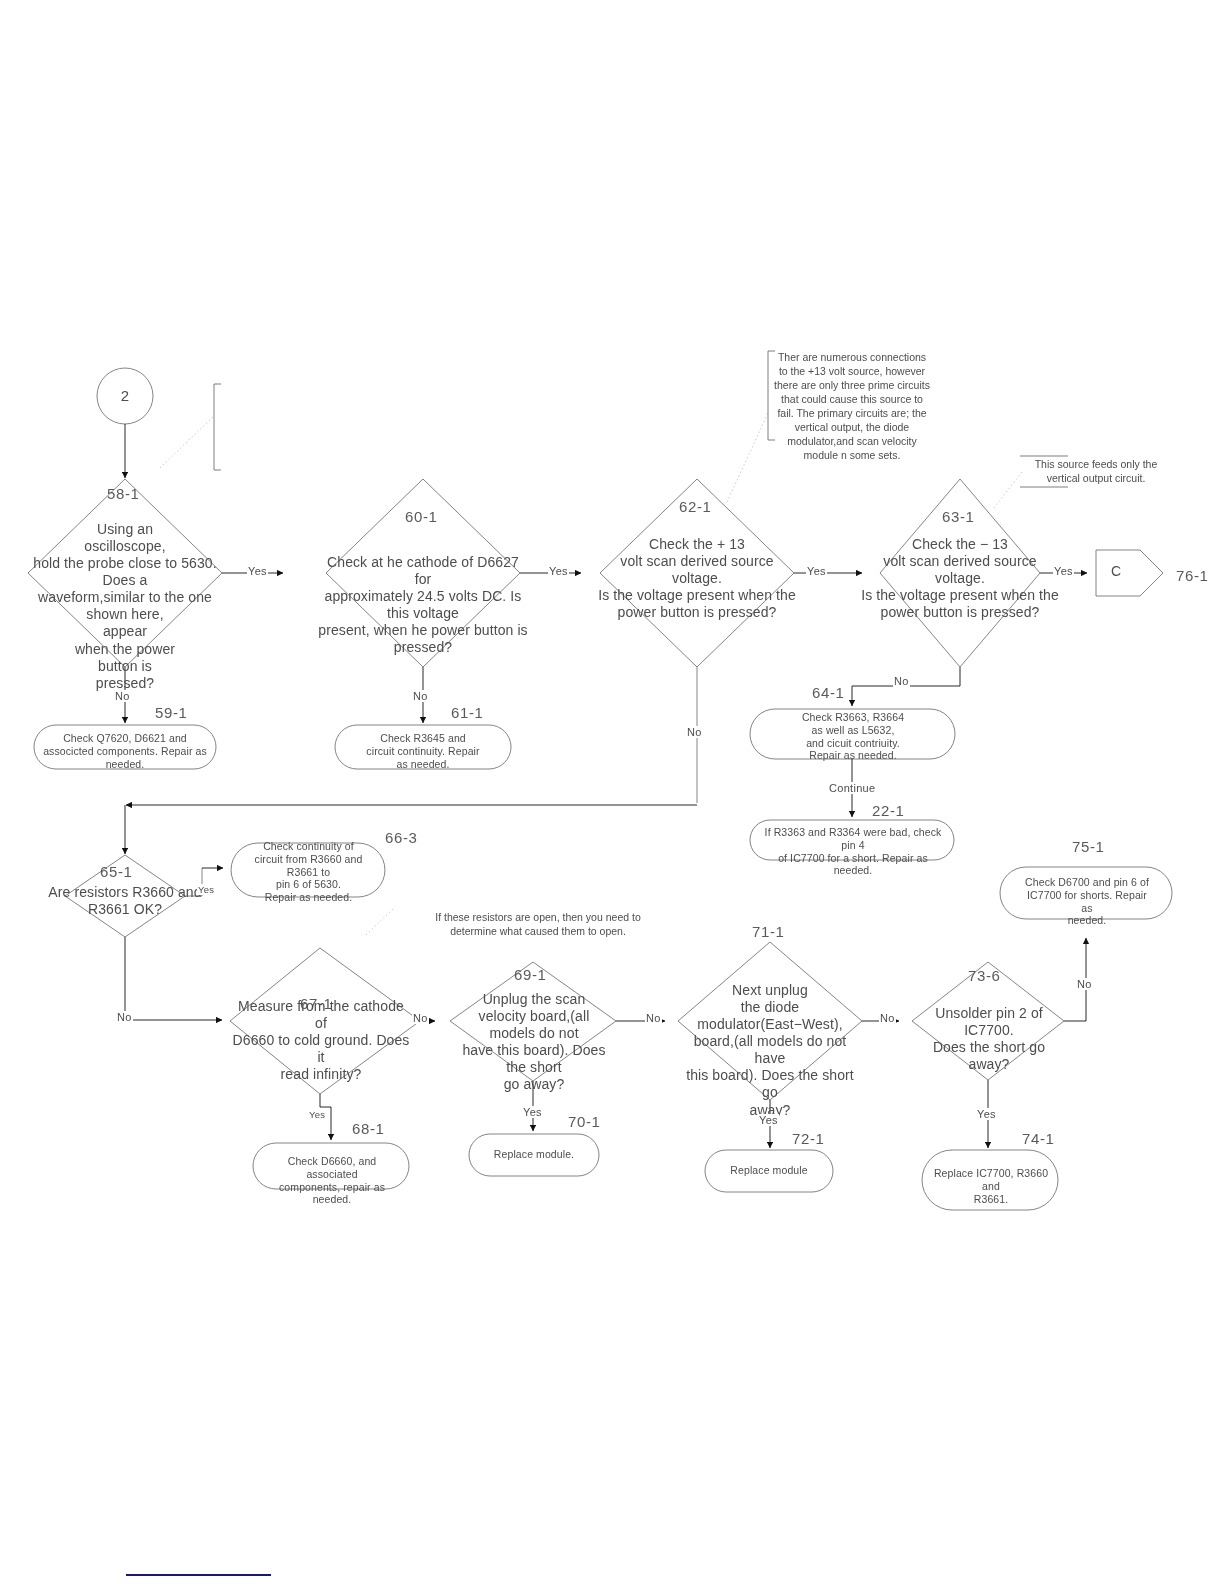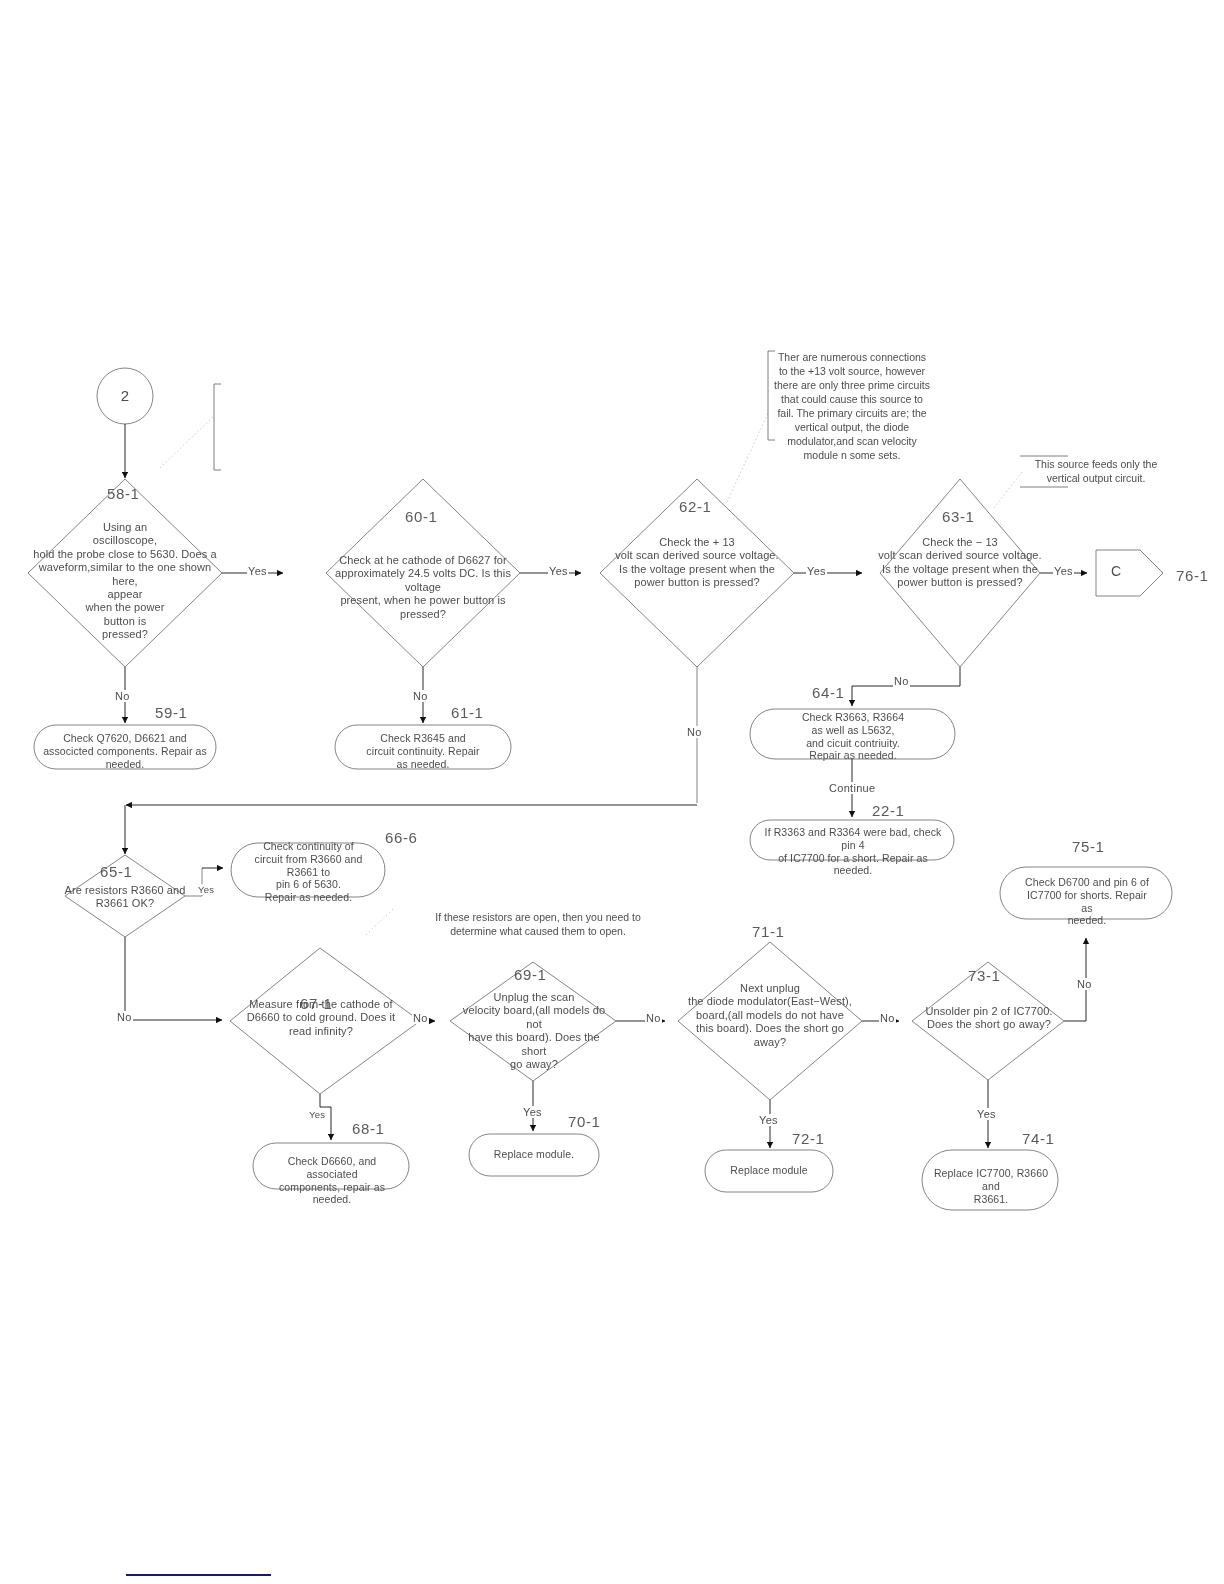--- a/index.html
+++ b/index.html
@@ -52,21 +52,21 @@
     line-height:1.33;
     white-space:pre-line;
     text-align:center;
   }
   .connector-letter{
     position:absolute;
     color:#4d4d4d;
     font-size:14px;
     text-align:center;
   }
-  .d-txt{ font-size:11px; }
+  .d-txt{ font-size:14px; }
   .b-txt{ font-size:10.5px; }
   .big-circle-txt{ font-size:15px; }
 </style>
 </head>
 <body>
 
 <div id="page">
 
   <svg id="svg-layer" viewBox="0 0 1224 1584">
     <defs>
@@ -195,21 +195,21 @@
 determine what caused them to open.</div>
 
   <div class="ref-label" style="left:107px;top:485px;">58-1</div>
   <div class="ref-label" style="left:405px;top:508px;">60-1</div>
   <div class="ref-label" style="left:679px;top:498px;">62-1</div>
   <div class="ref-label" style="left:942px;top:508px;">63-1</div>
   <div class="ref-label" style="left:100px;top:863px;">65-1</div>
   <div class="ref-label" style="left:300px;top:972px;margin-top:23px;">67-1</div>
   <div class="ref-label" style="left:514px;top:966px;">69-1</div>
   <div class="ref-label" style="left:752px;top:923px;">71-1</div>
-  <div class="ref-label" style="left:968px;top:967px;">73-1</div>
+  <div class="ref-label" style="left:968px;top:967px;">73-6</div>
 
   <div class="node-text d-txt" style="left:25px;top:521px;width:200px;">Using an
 oscilloscope,
 hold the  probe close to 5630. Does a
 waveform,similar to the one shown here,
 appear
 when the power
 button is
 pressed?</div>
   <div class="node-text d-txt" style="left:318px;top:554px;width:210px;">Check at  he cathode of D6627 for
@@ -237,21 +237,21 @@
 board,(all models do not have
 this board). Does the short go
 away?</div>
   <div class="node-text d-txt" style="left:914px;top:1005px;width:150px;">Unsolder pin 2 of IC7700.
 Does the short go away?</div>
 
   <div class="ref-label" style="left:155px;top:704px;">59-1</div>
   <div class="ref-label" style="left:451px;top:704px;">61-1</div>
   <div class="ref-label" style="left:812px;top:684px;">64-1</div>
   <div class="ref-label" style="left:872px;top:802px;">22-1</div>
-  <div class="ref-label" style="left:385px;top:829px;">66-6</div>
+  <div class="ref-label" style="left:385px;top:829px;">66-3</div>
   <div class="ref-label" style="left:352px;top:1120px;">68-1</div>
   <div class="ref-label" style="left:568px;top:1113px;">70-1</div>
   <div class="ref-label" style="left:792px;top:1130px;">72-1</div>
   <div class="ref-label" style="left:1022px;top:1130px;">74-1</div>
   <div class="ref-label" style="left:1072px;top:838px;">75-1</div>
 
   <div class="node-text b-txt" style="left:40px;top:732px;width:170px;">Check Q7620, D6621 and
 associcted components. Repair as
 needed.</div>
   <div class="node-text b-txt" style="left:352px;top:732px;width:142px;">Check R3645 and

